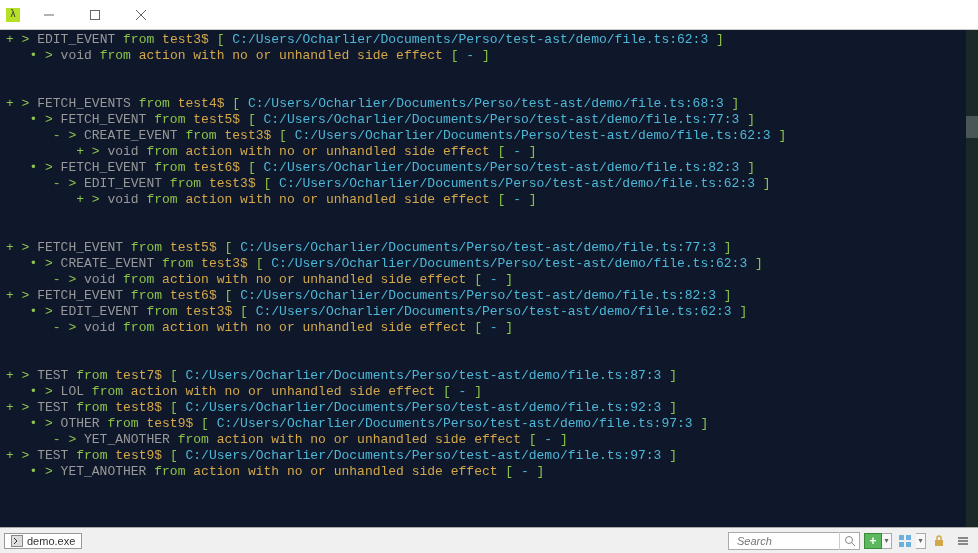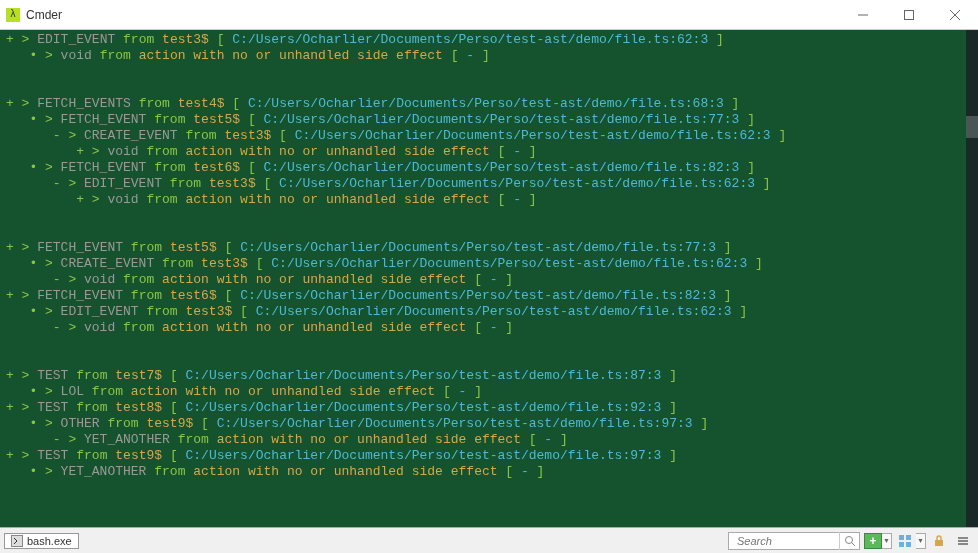--- a/index.html
+++ b/index.html
@@ -45,21 +45,21 @@
   width: 46px;
   height: 30px;
   display: flex;
   align-items: center;
   justify-content: center;
   color: #666;
 }
 .winbtn svg { width: 10px; height: 10px; }
 .terminal {
   flex: 1;
-  background: #14532d;
+  background: #0f172a;
   color: #ccc;
   padding: 2px 6px;
   overflow: hidden;
   white-space: pre;
   line-height: 16px;
   position: relative;
 }
 .term-scroll {
   position: absolute;
   right: 0;
@@ -159,21 +159,20 @@
   border: 1px solid #aaa;
   border-left: none;
   background: #f8f8f8;
 }
 </style>
 </head>
 <body>
 
 <div class="titlebar">
   <div class="icon">λ</div>
-  <div class="title">Cmder</div>
   <div class="winbtns">
     <div class="winbtn">
       <svg viewBox="0 0 10 10">
           <line x1="0" y1="5" x2="10" y2="5" stroke="#666" stroke-width="1"></line>
         </svg>
     </div>
     <div class="winbtn">
       <svg viewBox="0 0 10 10">
           <rect x="0.5" y="0.5" width="9" height="9" fill="none" stroke="#666" stroke-width="1"></rect>
         </svg>
@@ -193,21 +192,21 @@
   </div>
 </div>
 
 <div class="statusbar">
   <div class="tab">
     <svg viewBox="0 0 12 12">
         <rect x="0" y="0" width="12" height="12" fill="#888"></rect>
         <rect x="1" y="1" width="10" height="10" fill="#ddd"></rect>
         <path d="M3 3 L6 6 L3 9" stroke="#333" fill="none" stroke-width="1"></path>
       </svg>
-    <span>bash.exe</span>
+    <span>demo.exe</span>
   </div>
   <div class="spacer"></div>
   <div class="search">
     <input type="text" placeholder="Search" style="">
     <div class="sbtn">
       <svg width="12" height="12" viewBox="0 0 12 12">
           <circle cx="5" cy="5" r="3.5" fill="none" stroke="#888" stroke-width="1"></circle>
           <line x1="7.5" y1="7.5" x2="11" y2="11" stroke="#888" stroke-width="1"></line>
         </svg>
     </div>

